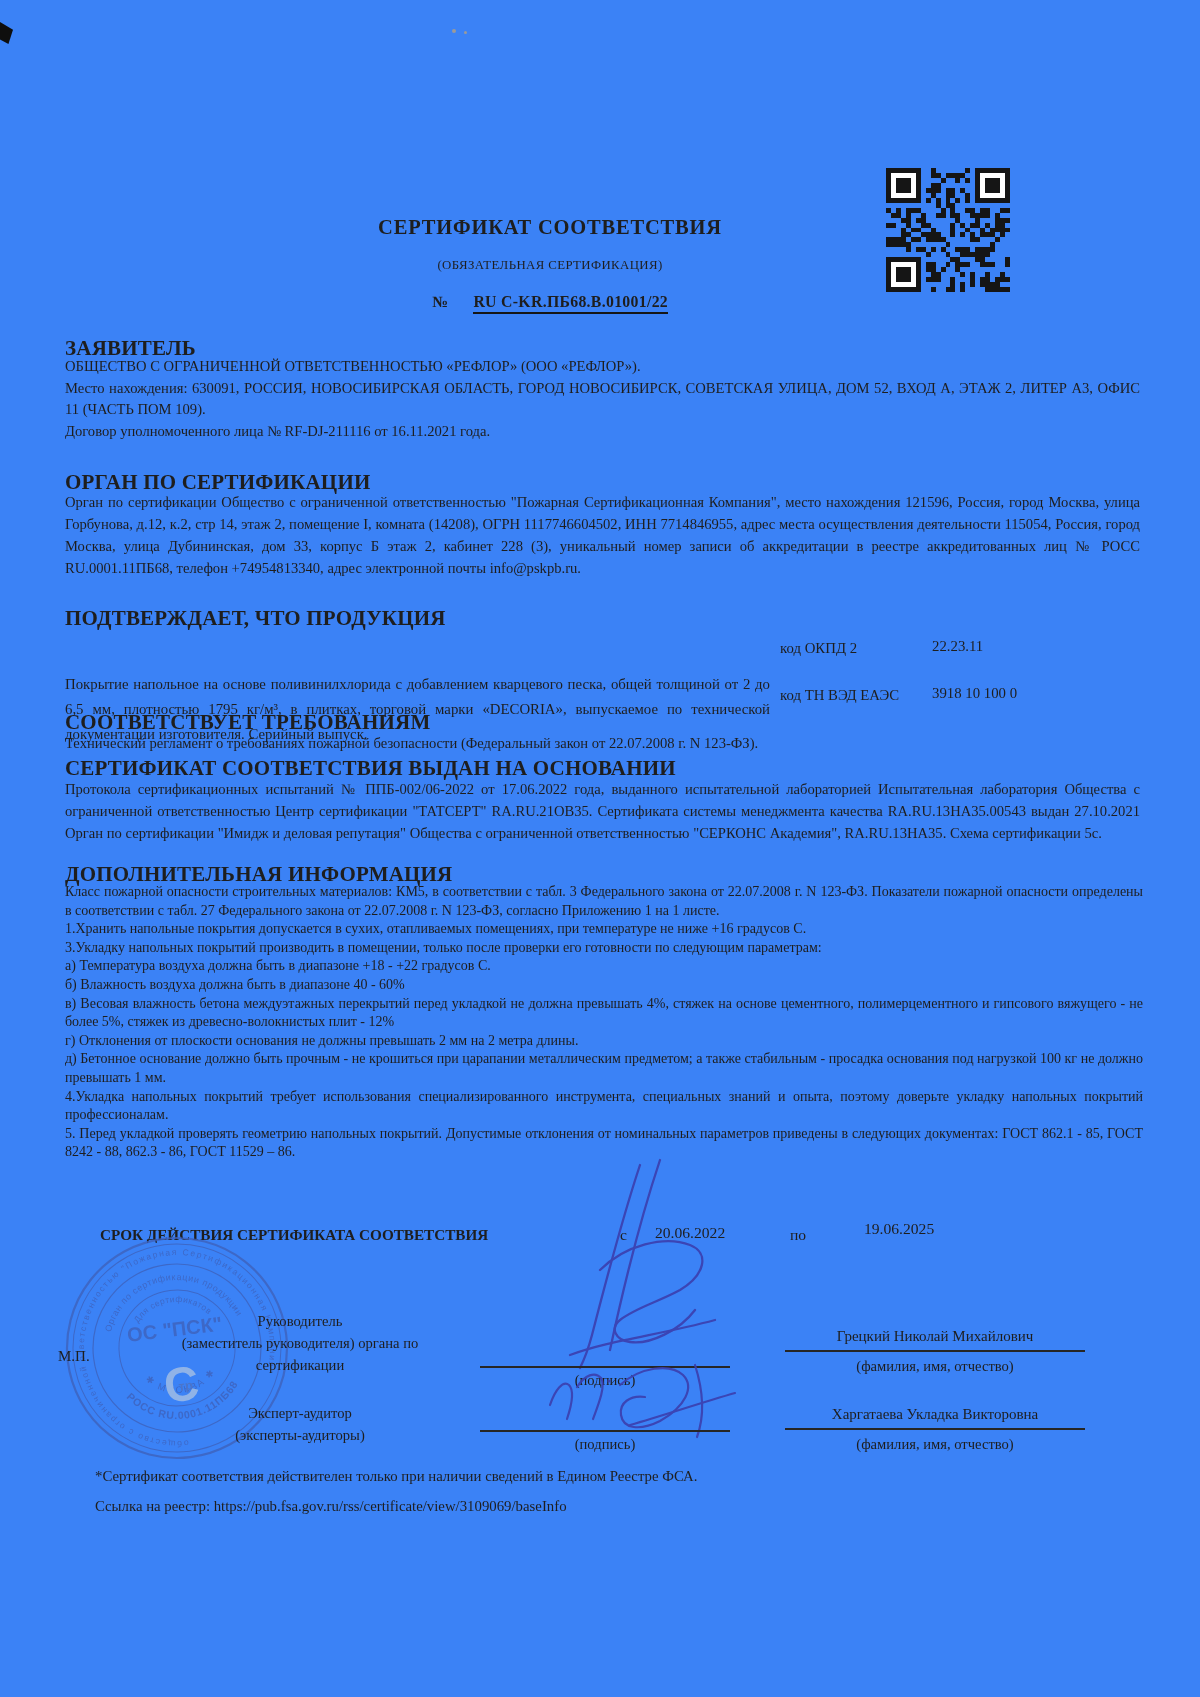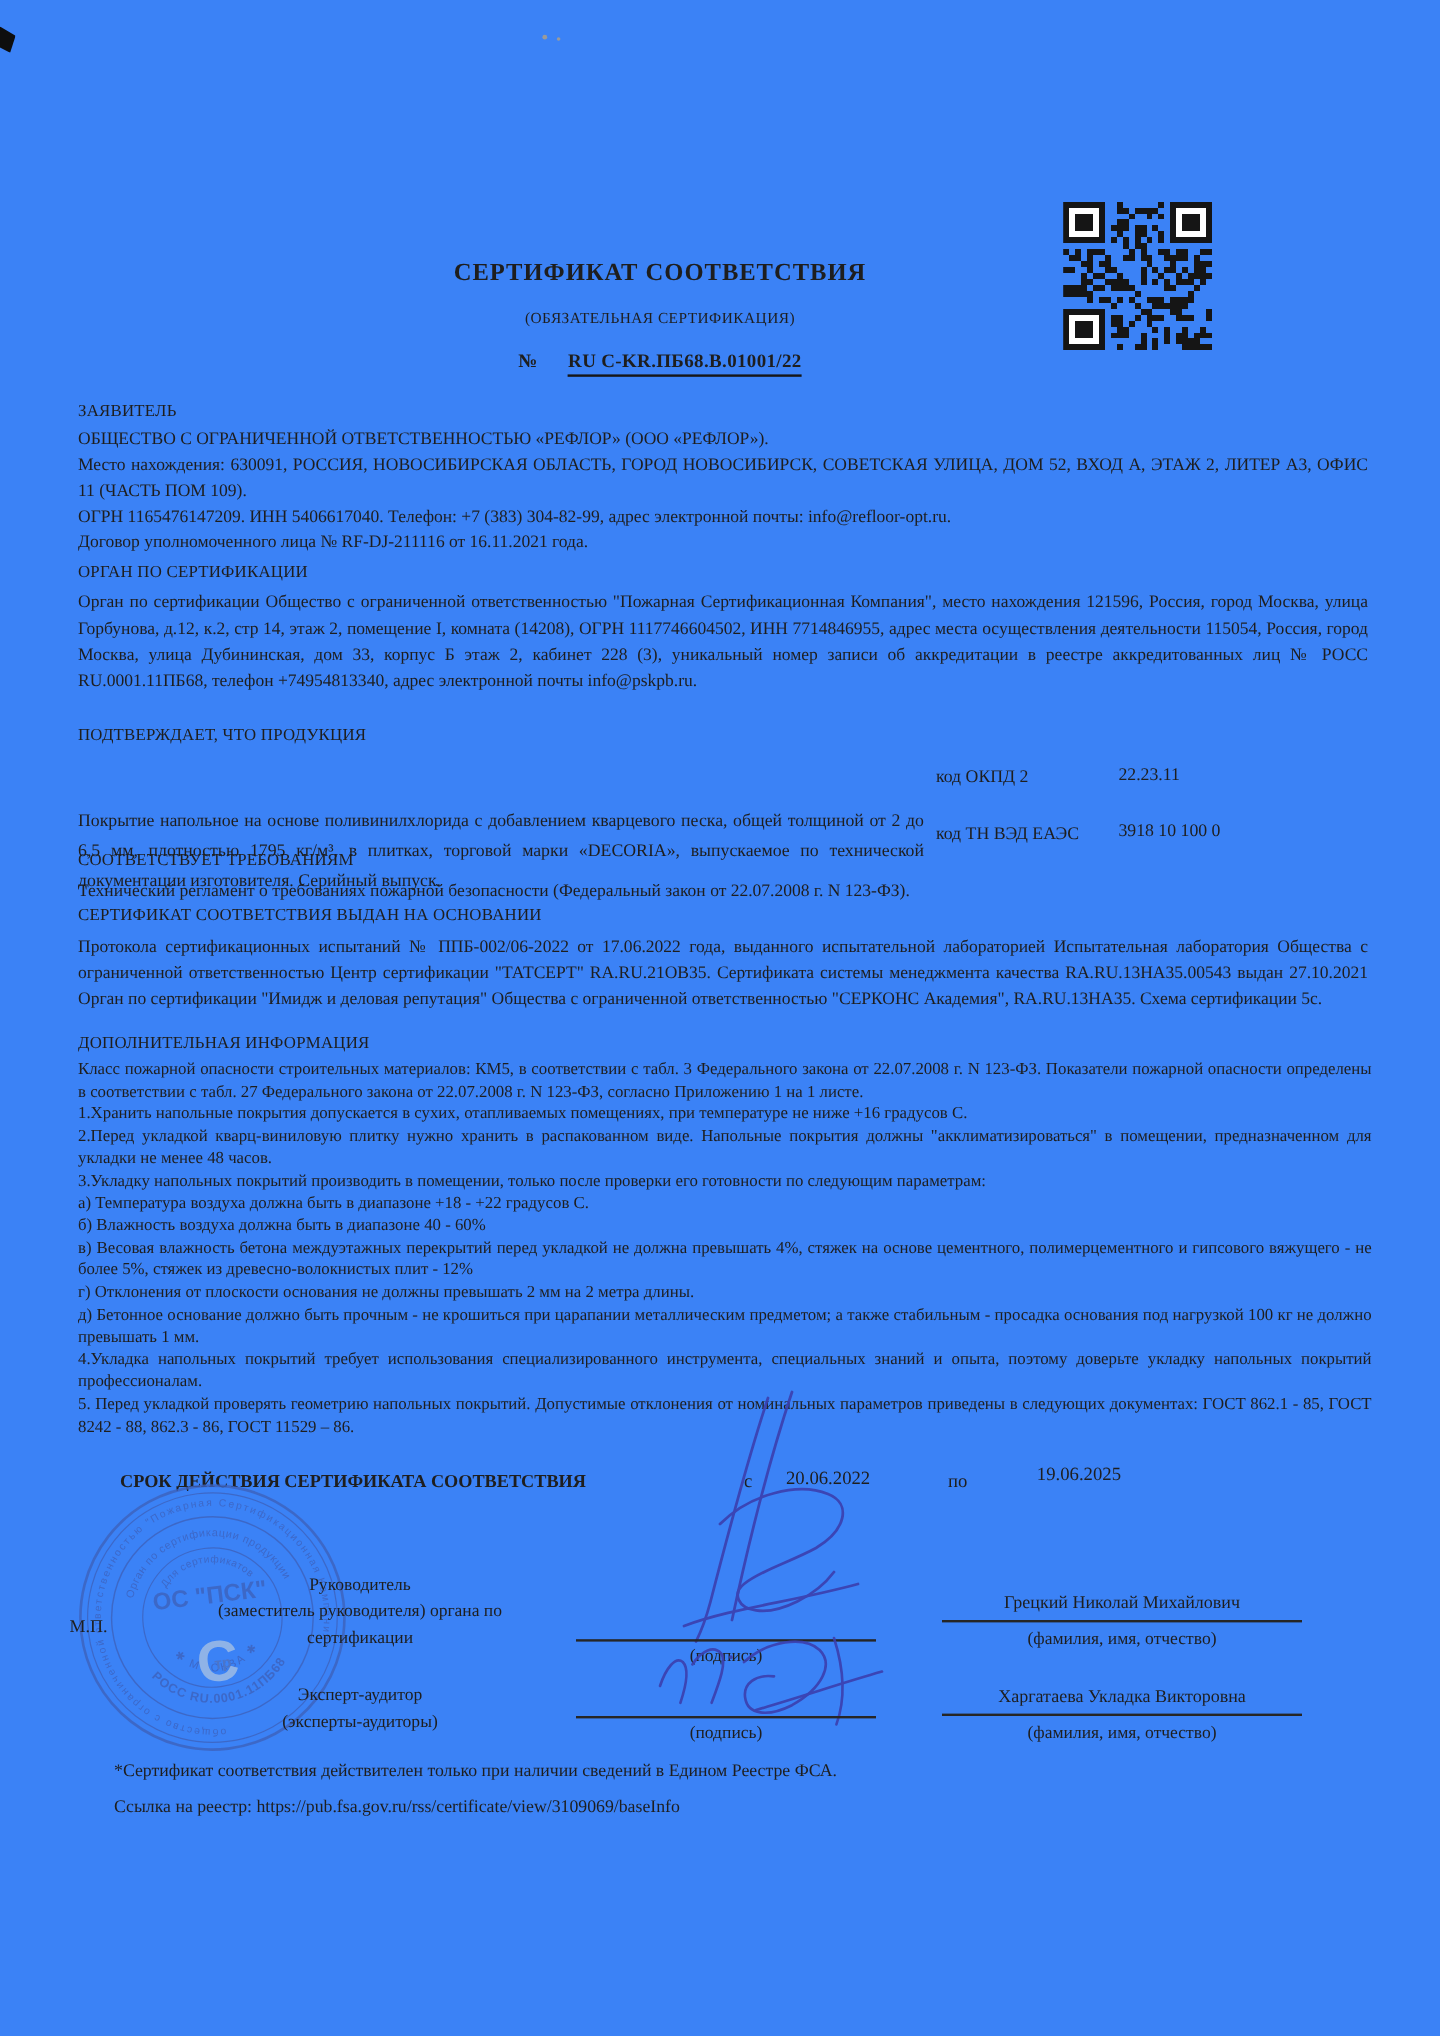--- a/index.html
+++ b/index.html
@@ -1,20 +1,20 @@
 <!DOCTYPE html>
 <html><head>
 <meta charset="utf-8">
 <style>
   html,body{margin:0;padding:0;background:#ffffff;}
   .page{position:relative;width:1200px;height:1697px;background:#3b82f6;overflow:hidden;
         font-family:"Liberation Serif", serif;color:#1e1e1e;}
   .abs{position:absolute;}
   .center{text-align:center;}
-  .h{font-weight:400;font-size:14px;letter-spacing:.2px;}
+  .h{font-weight:700;font-size:21px;letter-spacing:.2px;}
   .title{font-weight:700;font-size:20.5px;letter-spacing:.8px;}
   .subtitle{font-size:12.8px;letter-spacing:.4px;}
   .number{font-weight:700;font-size:15.8px;letter-spacing:.3px;}
   .number .u{border-bottom:2px solid #161616;padding-bottom:2px;margin-left:21px;}
   .body-text{font-size:14.6px;line-height:22px;text-align:justify;}
   .app-line{font-size:14.6px;line-height:21.5px;text-align:justify;}
   .product-text{font-size:14.8px;line-height:25px;text-align:justify;margin-top:44px;}
   .code-label{font-size:14.8px;}
   .code-value{font-size:14.8px;}
   .small-text p{margin:0;font-size:14px;line-height:18.6px;text-align:justify;}
@@ -244,21 +244,20 @@
       <rect x="20" y="2" width="3" height="3" fill="#151515"></rect>
       <rect x="0" y="18" width="7" height="7" fill="#151515"></rect>
       <rect x="1" y="19" width="5" height="5" fill="#ffffff"></rect>
       <rect x="2" y="20" width="3" height="3" fill="#151515"></rect>
     </svg>
 
   <div class="abs h" style="left:65px;top:336px">ЗАЯВИТЕЛЬ</div>
   <div class="abs" style="left:65px;top:356px;width:1075px">
     <div class="app-line">ОБЩЕСТВО С ОГРАНИЧЕННОЙ ОТВЕТСТВЕННОСТЬЮ «РЕФЛОР» (ООО «РЕФЛОР»).</div>
     <div class="app-line">Место нахождения: 630091, РОССИЯ, НОВОСИБИРСКАЯ ОБЛАСТЬ, ГОРОД НОВОСИБИРСК, СОВЕТСКАЯ УЛИЦА, ДОМ 52, ВХОД А, ЭТАЖ 2, ЛИТЕР А3, ОФИС 11 (ЧАСТЬ ПОМ 109).</div>
-    <div class="app-line">ОГРН 1165476147209. ИНН 5406617040. Телефон: +7 (383) 304-82-99, адрес электронной почты: info@refloor-opt.ru.</div>
     <div class="app-line">Договор уполномоченного лица № RF-DJ-211116 от 16.11.2021 года.</div>
   </div>
 
   <div class="abs h" style="left:65px;top:470px">ОРГАН ПО СЕРТИФИКАЦИИ</div>
   <div class="abs body-text" style="left:65px;top:491px;width:1075px">Орган по сертификации Общество с ограниченной ответственностью "Пожарная Сертификационная Компания", место нахождения 121596, Россия, город Москва, улица Горбунова, д.12, к.2, стр 14, этаж 2, помещение I, комната (14208), ОГРН 1117746604502, ИНН 7714846955, адрес места осуществления деятельности 115054, Россия, город Москва, улица Дубининская, дом 33, корпус Б этаж 2, кабинет 228 (3), уникальный номер записи об аккредитации в реестре аккредитованных лиц № РОСС RU.0001.11ПБ68, телефон +74954813340, адрес электронной почты info@pskpb.ru.</div>
 
   <div class="abs h" style="left:65px;top:606px">ПОДТВЕРЖДАЕТ, ЧТО ПРОДУКЦИЯ</div>
   <div class="abs product-text" style="left:65px;top:628px;width:705px">Покрытие напольное на основе поливинилхлорида с добавлением кварцевого песка, общей толщиной от 2 до 6,5 мм, плотностью 1795 кг/м³, в плитках, торговой марки «DECORIA», выпускаемое по технической документации изготовителя. Серийный выпуск.</div>
   <div class="abs code-label" style="left:780px;top:640px">код ОКПД 2</div>
   <div class="abs code-value" style="left:932px;top:638px">22.23.11</div>
@@ -268,21 +267,20 @@
   <div class="abs h" style="left:65px;top:710px">СООТВЕТСТВУЕТ ТРЕБОВАНИЯМ</div>
   <div class="abs body-text" style="left:65px;top:732px;width:1075px">Технический регламент о требованиях пожарной безопасности (Федеральный закон от 22.07.2008 г. N 123-ФЗ).</div>
 
   <div class="abs h" style="left:65px;top:756px">СЕРТИФИКАТ СООТВЕТСТВИЯ ВЫДАН НА ОСНОВАНИИ</div>
   <div class="abs body-text" style="left:65px;top:778px;width:1075px">Протокола сертификационных испытаний № ППБ-002/06-2022 от 17.06.2022 года, выданного испытательной лабораторией Испытательная лаборатория Общества с ограниченной ответственностью Центр сертификации "ТАТСЕРТ" RA.RU.21ОВ35. Сертификата системы менеджмента качества RA.RU.13НА35.00543 выдан 27.10.2021 Орган по сертификации "Имидж и деловая репутация" Общества с ограниченной ответственностью "СЕРКОНС Академия", RA.RU.13НА35. Схема сертификации 5с.</div>
 
   <div class="abs h" style="left:65px;top:862px">ДОПОЛНИТЕЛЬНАЯ ИНФОРМАЦИЯ</div>
   <div class="abs small-text" style="left:65px;top:883px;width:1078px">
     <p>Класс пожарной опасности строительных материалов: КМ5, в соответствии с табл. 3 Федерального закона от 22.07.2008 г. N 123-ФЗ. Показатели пожарной опасности определены в соответствии с табл. 27 Федерального закона от 22.07.2008 г. N 123-ФЗ, согласно Приложению 1 на 1 листе.</p>
     <p>1.Хранить напольные покрытия допускается в сухих, отапливаемых помещениях, при температуре не ниже +16 градусов С.</p>
-    <p>2.Перед укладкой кварц-виниловую плитку нужно хранить в распакованном виде. Напольные покрытия должны "акклиматизироваться" в помещении, предназначенном для укладки не менее 48 часов.</p>
     <p>3.Укладку напольных покрытий производить в помещении, только после проверки его готовности по следующим параметрам:</p>
     <p>а) Температура воздуха должна быть в диапазоне +18 - +22 градусов С.</p>
     <p>б) Влажность воздуха должна быть в диапазоне 40 - 60%</p>
     <p>в) Весовая влажность бетона междуэтажных перекрытий перед укладкой не должна превышать 4%, стяжек на основе цементного, полимерцементного и гипсового вяжущего - не более 5%, стяжек из древесно-волокнистых плит - 12%</p>
     <p>г) Отклонения от плоскости основания не должны превышать 2 мм на 2 метра длины.</p>
     <p>д) Бетонное основание должно быть прочным - не крошиться при царапании металлическим предметом; а также стабильным - просадка основания под нагрузкой 100 кг не должно превышать 1 мм.</p>
     <p>4.Укладка напольных покрытий требует использования специализированного инструмента, специальных знаний и опыта, поэтому доверьте укладку напольных покрытий профессионалам.</p>
     <p>5. Перед укладкой проверять геометрию напольных покрытий. Допустимые отклонения от номинальных параметров приведены в следующих документах: ГОСТ 862.1 - 85, ГОСТ 8242 - 88, 862.3 - 86, ГОСТ 11529 – 86.</p>
   </div>
 

